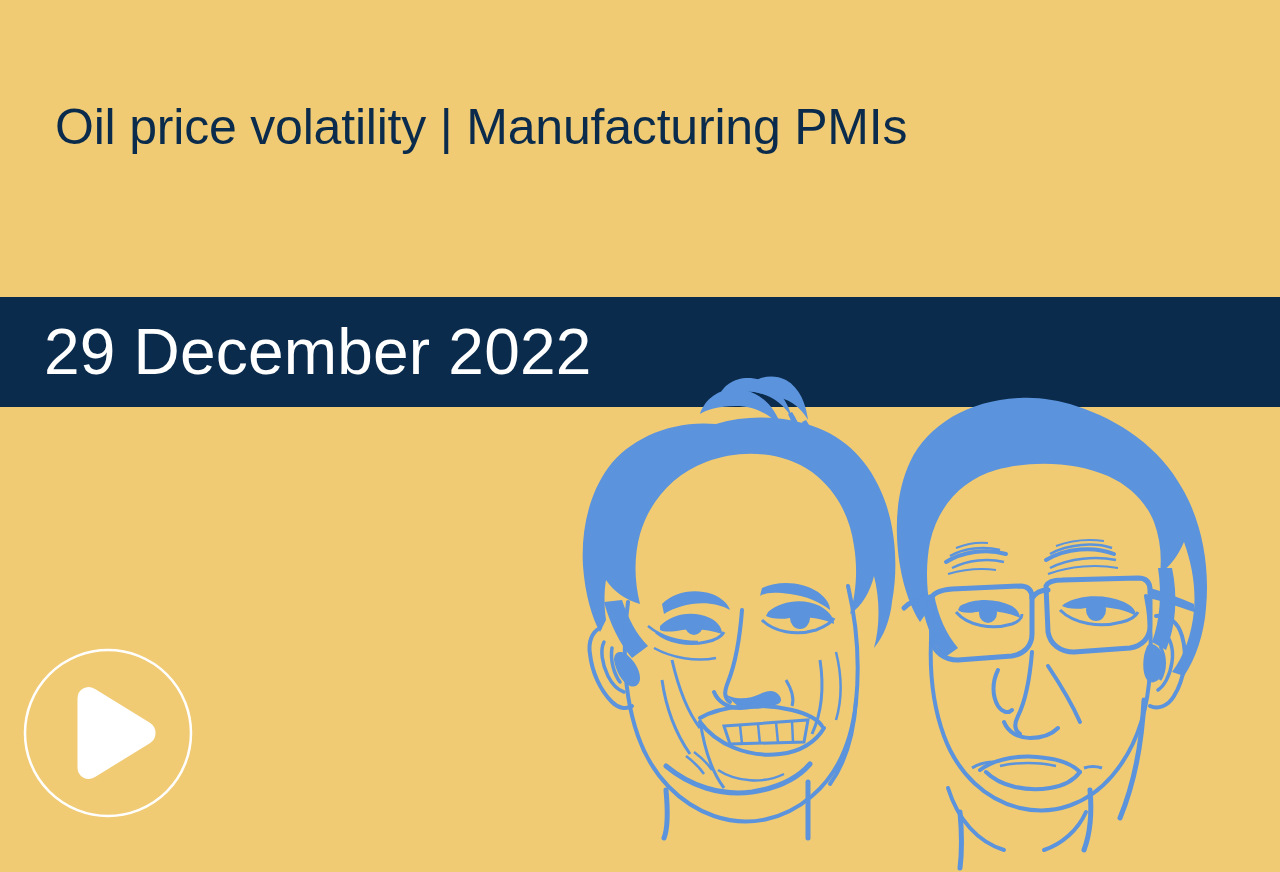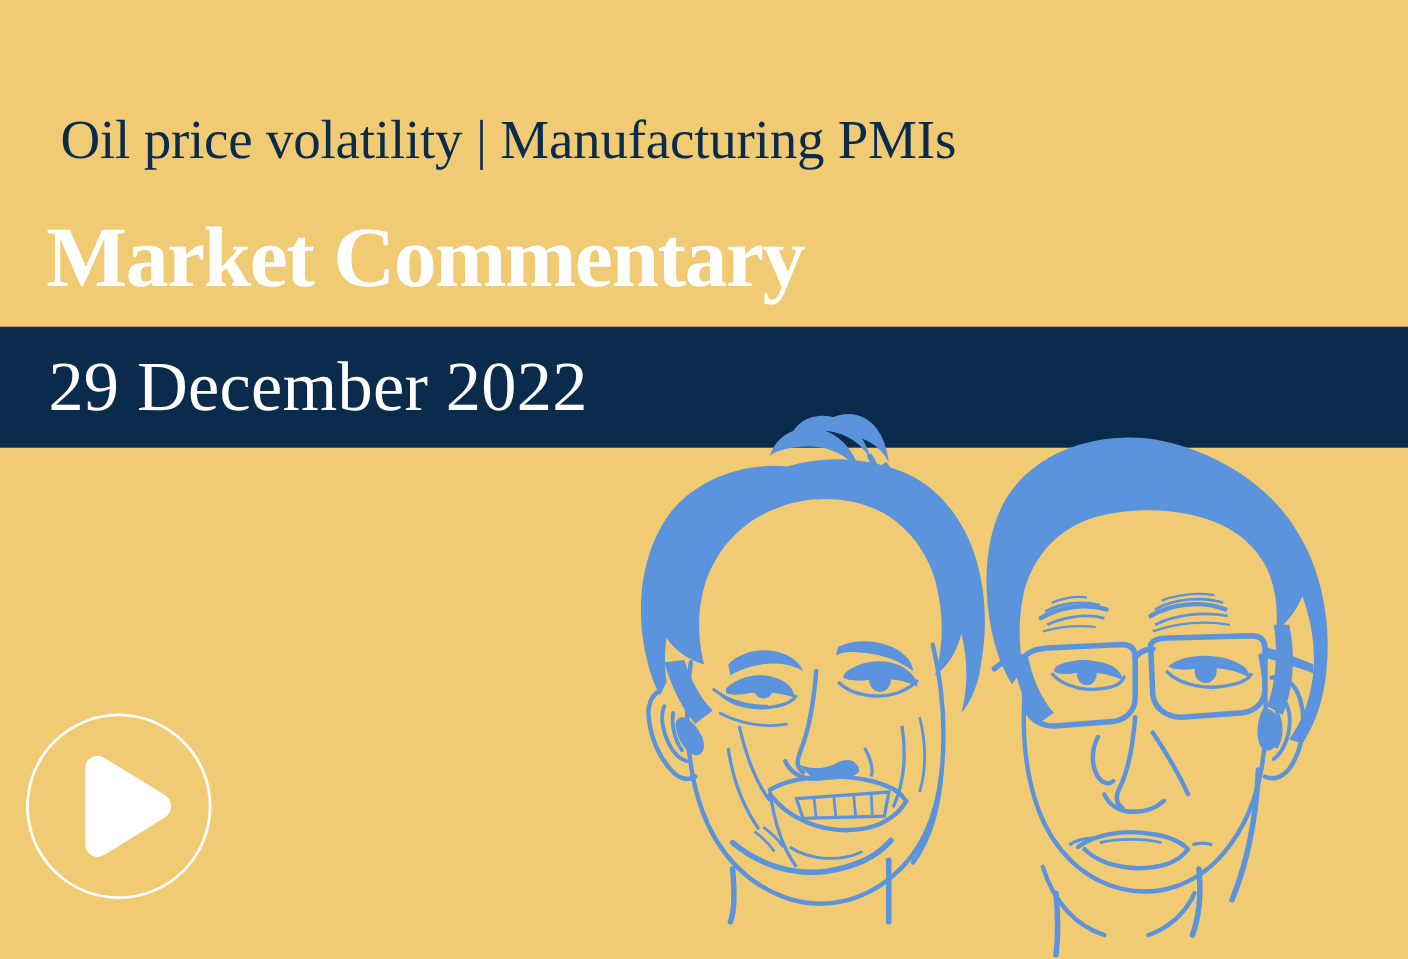--- a/index.html
+++ b/index.html
@@ -7,21 +7,21 @@
     margin: 0;
     padding: 0;
     background: #ffffff;
   }
   #card {
     position: relative;
     width: 1280px;
     height: 872px;
     overflow: hidden;
     background: #F0CB74;
-    font-family: Liberation Serif, serif;
+    font-family: Liberation Sans, sans-serif;
   }
 
   
   .subtitle {
     position: absolute;
     left: 55px;
     top: 95px;
     font-size: 50px;
     line-height: 64px;
     letter-spacing: -0.2px;
@@ -86,21 +86,20 @@
 </style>
 </head>
 <body>
 
 <div id="card">
 
   <div class="date-band"></div>
 
   <div class="subtitle">Oil price volatility | Manufacturing PMIs</div>
 
-  <div class="title">Market Commentary</div>
 
   <div class="date-text">29 December 2022</div>
 
   <div class="portraits">
     <svg width="1280" height="872" viewBox="0 0 1280 872" xmlns="http://www.w3.org/2000/svg">
       <g>
 
         <path d="M718 400 C722 382 742 374 760 380 C778 386 788 402 792 418 C784 404 770 394 754 392 C738 390 726 394 718 400 Z" fill="#5B93DC"></path>
         <path d="M744 392 C752 378 770 372 786 380 C800 388 806 404 808 420 C800 406 788 398 772 396 C758 394 750 388 744 392 Z" fill="#5B93DC"></path>
         <path d="M700 414 C706 396 724 386 744 390 C764 394 776 410 782 428 C770 414 754 406 736 406 C718 406 706 410 700 414 Z" fill="#5B93DC"></path>

